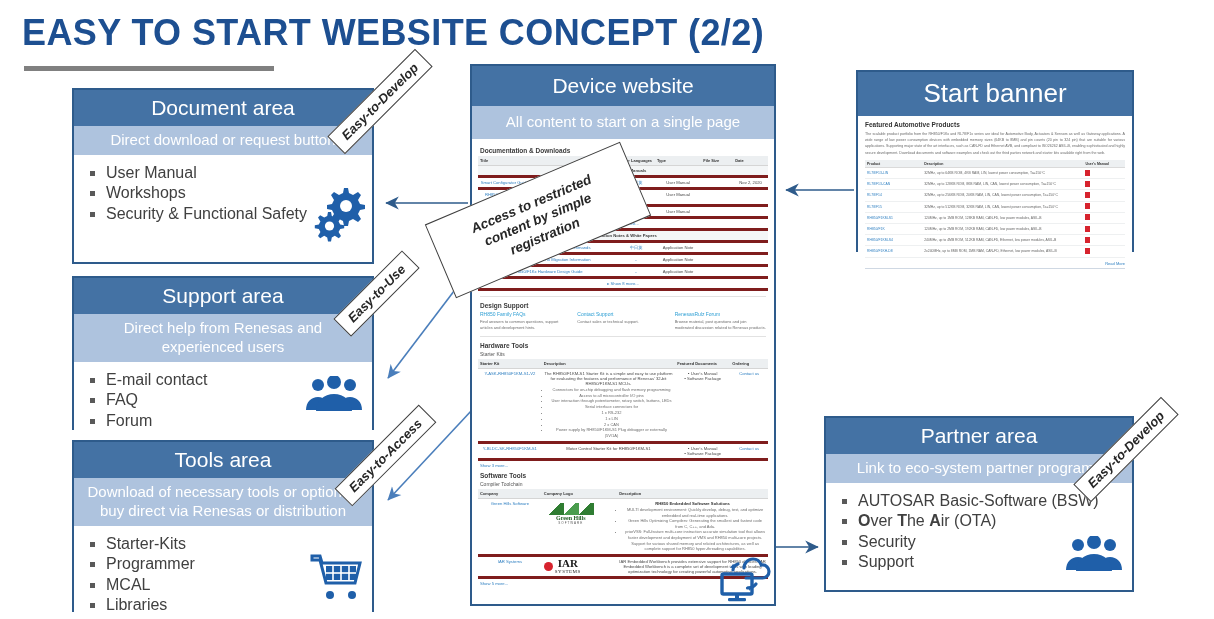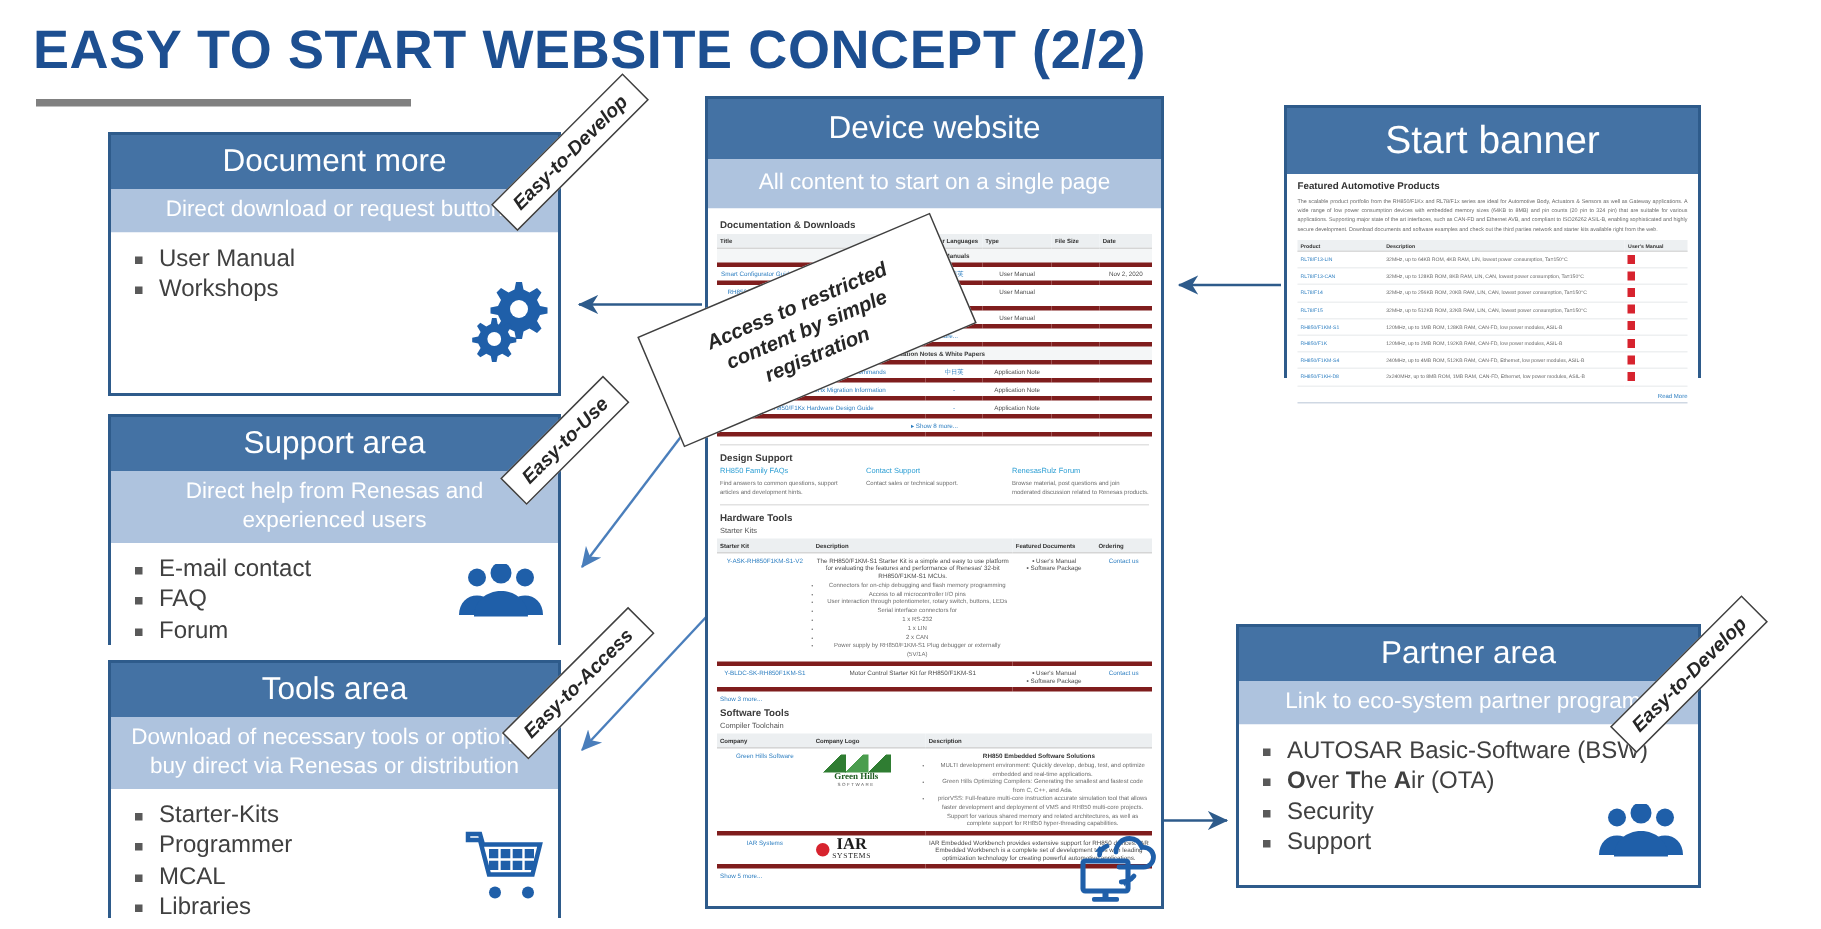--- a/index.html
+++ b/index.html
@@ -116,26 +116,27 @@
     <line x1="468" y1="203" x2="386" y2="203" stroke="#2e5b8b" stroke-width="1.6" marker-end="url(#ah-dark)"></line>
 
     <line x1="470" y1="270" x2="388" y2="378" stroke="#4a7ebb" stroke-width="1.6" marker-end="url(#ah-light)"></line>
 
     <line x1="472" y1="410" x2="388" y2="500" stroke="#4a7ebb" stroke-width="1.6" marker-end="url(#ah-light)"></line>
 
     <line x1="716" y1="547" x2="818" y2="547" stroke="#2e5b8b" stroke-width="1.6" marker-end="url(#ah-dark)"></line>
   </svg>
 
   <div class="card" id="doc-card">
-    <div class="card-head">Document more</div>
+    <div class="card-head">Document area</div>
     <div class="card-sub">Direct download or request button</div>
     <div class="card-body">
       <ul>
           <li>User Manual</li>
           <li>Workshops</li>
+          <li>Security &amp; Functional Safety</li>
         </ul>
     </div>
 
     <svg class="icon" style="left:240px;top:96px;width:52px;height:56px" viewBox="0 0 52 56">
       <g fill="#1f5fa9">
         <path d="M30 2 l4 0 1 5 4 2 5-3 3 3 -3 5 2 4 5 1 0 4 -5 1 -2 4 3 5 -3 3 -5-3 -4 2 -1 5 -4 0 -1-5 -4-2 -5 3 -3-3 3-5 -2-4 -5-1 0-4 5-1 2-4 -3-5 3-3 5 3 4-2z"></path>
         <circle cx="32" cy="20" r="6" fill="#ffffff"></circle>
         <path d="M14 26 l3 0 .8 4 3 1.6 4-2.4 2.2 2.2 -2.4 4 1.6 3 4 .8 0 3 -4 .8 -1.6 3 2.4 4 -2.2 2.2 -4-2.4 -3 1.6 -.8 4 -3 0 -.8-4 -3-1.6 -4 2.4 -2.2-2.2 2.4-4 -1.6-3 -4-.8 0-3 4-.8 1.6-3 -2.4-4 2.2-2.2 4 2.4 3-1.6z"></path>
         <circle cx="15.5" cy="40" r="4.6" fill="#ffffff"></circle>
       </g>

